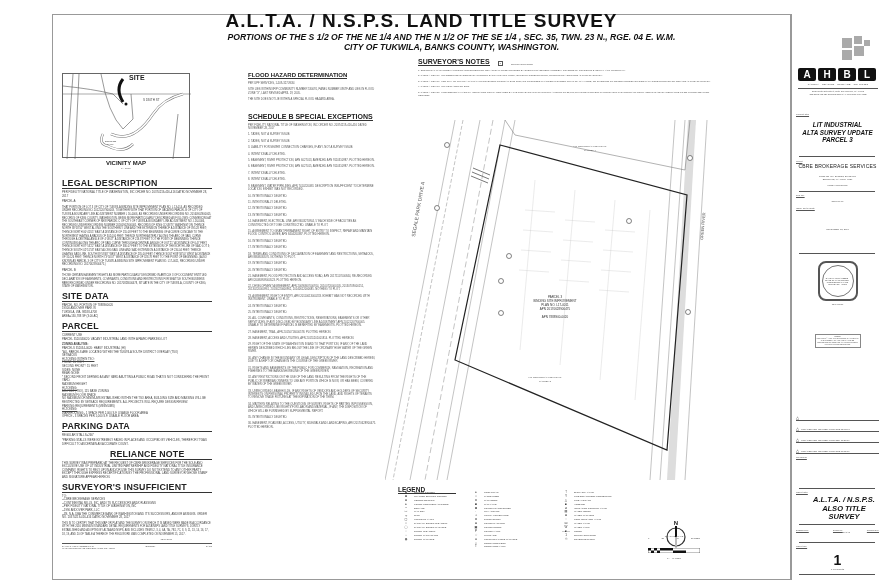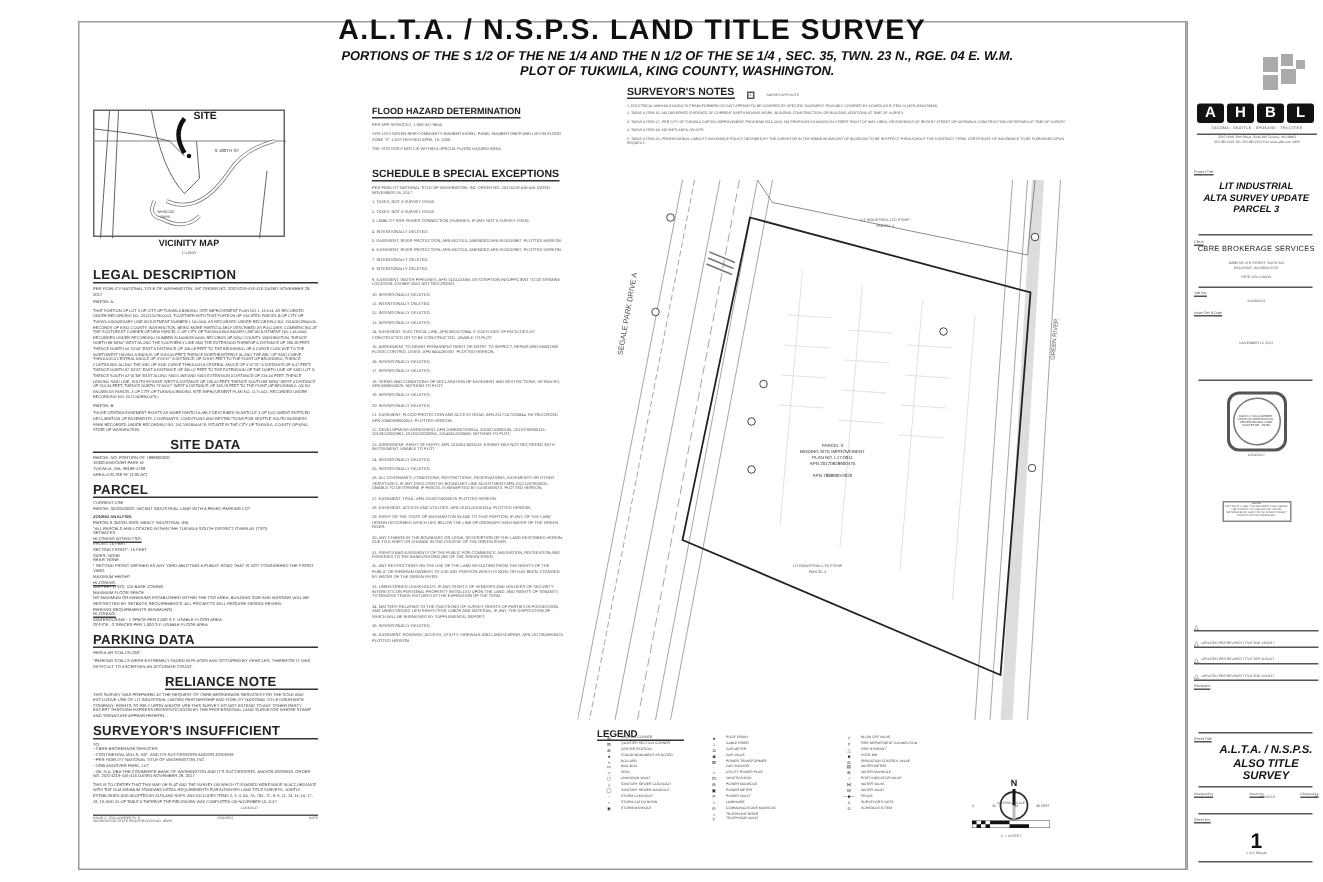--- a/index.html
+++ b/index.html
@@ -51,21 +51,21 @@
   .sig { font-size: 2.3px; color: #555; }
   .sn-row { display: flex; justify-content: space-between; font-size: 2.3px; color: #555; }
 </style>
 </head>
 <body>
 
 <div class="sheet"></div>
 
 <div class="hdr-title" style="left:52px;">A.L.T.A. / N.S.P.S. LAND TITLE SURVEY</div>
 <div class="hdr-sub l1" style="left:52px;">PORTIONS OF THE S 1/2 OF THE NE 1/4 AND THE N 1/2 OF THE SE 1/4 , SEC. 35, TWN. 23 N., RGE. 04 E. W.M.</div>
-<div class="hdr-sub l2" style="left:52px;">PLOT OF TUKWILA, KING COUNTY, WASHINGTON.</div>
+<div class="hdr-sub l2" style="left:52px;">CITY OF TUKWILA, BANKS COUNTY, WASHINGTON.</div>
 
 <div class="vmap">
   <svg width="128" height="85" viewBox="0 0 128 85">
     <path d="M10 0 L4 85" stroke="#555" fill="none" stroke-width=".6"></path>
     <path d="M16 0 L12 85" stroke="#555" fill="none" stroke-width=".6"></path>
     <path d="M0 12 Q30 15 50 20 L60 30" stroke="#555" fill="none" stroke-width=".6"></path>
     <path d="M0 20 L128 20" stroke="#555" fill="none" stroke-width=".5"></path>
     <path d="M38 0 Q45 40 60 55 L70 45 L68 20" stroke="#555" fill="none" stroke-width=".6"></path>
     <path d="M48 60 Q70 70 90 40 Q100 25 120 20" stroke="#777" fill="none" stroke-width="2.5"></path>
     <path d="M48 60 Q70 70 90 40 Q100 25 120 20" stroke="#fff" fill="none" stroke-width="1.5"></path>
@@ -84,21 +84,21 @@
 <div class="vmap-scale">1"=1500'</div>
 
 <div class="col" style="left:62px; top:178px; width:150px;">
   <div class="h1">LEGAL DESCRIPTION</div>
   <div class="txt">PER FIDELITY NATIONAL TITLE OF WASHINGTON, INC ORDER NO. 20374219-416-416 DATED NOVEMBER 28, 2017</div>
   <div class="txt">PARCEL A:</div>
   <div class="txt small">THAT PORTION OF LOT 3 OF CITY OF TUKWILA BINDING SITE IMPROVEMENT PLAN NO. L 13-014, AS RECORDED UNDER RECORDING NO. 20121207900003, TOGETHER WITH THAT PORTION OF VACATED PARCEL B OF CITY OF TUKWILA BOUNDARY LINE ADJUSTMENT NUMBER L 16-0006, AS RECORDED UNDER RECORDING NO. 20160902900005, RECORDS OF KING COUNTY, WASHINGTON, BEING MORE PARTICULARLY DESCRIBED AS FOLLOWS: COMMENCING AT THE SOUTHEAST CORNER OF NEW PARCEL C OF CITY OF TUKWILA BOUNDARY LINE ADJUSTMENT NO. L16-0006, RECORDED UNDER RECORDING NUMBER 20160902900005, RECORDS OF KING COUNTY, WASHINGTON; THENCE NORTH 88°58'50" WEST ALONG THE SOUTHERLY LINE AND THE EXTENSION THEREOF A DISTANCE OF 395.28 FEET; THENCE NORTH 00°41'05" EAST A DISTANCE OF 155.08 FEET TO THE BEGINNING OF A CURVE CONCAVE TO THE NORTHWEST HAVING A RADIUS OF 3024.00 FEET; THENCE NORTHEASTERLY ALONG THE ARC OF SAID CURVE THROUGH A CENTRAL ANGLE OF 4°09'47" A DISTANCE OF 219.87 FEET TO THE POINT OF BEGINNING; THENCE CONTINUING ALONG THE ARC OF SAID CURVE THROUGH A CENTRAL ANGLE OF 0°07'21" A DISTANCE OF 6.47 FEET; THENCE NORTH 87°53'22" EAST A DISTANCE OF 380.07 FEET TO THE EXTENSION OF THE NORTH LINE OF SAID LOT 3; THENCE SOUTH 02°51'58" EAST ALONG SAID LINE AND SAID EXTENSION A DISTANCE OF 234.04 FEET; THENCE LEAVING SAID LINE, SOUTH 89°59'48" WEST A DISTANCE OF 235.00 FEET; THENCE SOUTH 88°58'50" WEST A DISTANCE OF 314.26 FEET; THENCE NORTH 73°50'07" WEST A DISTANCE OF 328.78 FEET TO THE POINT OF BEGINNING. (ALSO KNOWN AS PARCEL 3 OF CITY OF TUKWILA BINDING SITE IMPROVEMENT PLAN NO. L17-0011, RECORDED UNDER RECORDING NO. 20170628900475.)</div>
   <div class="txt">PARCEL B:</div>
   <div class="txt small">THOSE CERTAIN EASEMENT RIGHTS AS MORE PARTICULARLY DESCRIBED IN ARTICLE 3 OF DOCUMENT ENTITLED DECLARATION OF EASEMENTS, COVENANTS, CONDITIONS AND RESTRICTIONS FOR SEATTLE SOUTH BUSINESS PARK RECORDED UNDER RECORDING NO. 20170828000478, SITUATE IN THE CITY OF TUKWILA, COUNTY OF KING, STATE OF WASHINGTON.</div>
 
-  <div class="h1" style="margin-top:0;text-align:center;">SITE DATA</div>
+  <div class="h1" style="margin-top:0;">SITE DATA</div>
   <div class="txt" style="margin-bottom:0">PARCEL NO. PORTION OF 7888900020</div>
   <div class="txt" style="margin-bottom:0">19300 ANDOVER PARK W</div>
   <div class="txt" style="margin-bottom:0">TUKWILA, WA. 98188-4708</div>
   <div class="txt">AREA=130,788 SF (3.00 AC)</div>
 
   <div class="h1" style="margin-top:3px;">PARCEL</div>
   <div class="txt" style="margin-bottom:0">CURRENT USE</div>
   <div class="txt">PARCEL 3520340020: VACANT INDUSTRIAL LAND WITH A PAVED PARKING LOT</div>
   <div class="txt" style="font-weight:bold;margin-bottom:0">ZONING ANALYSIS:</div>
   <div class="txt" style="margin-bottom:0">PARCELS 352034-0020: HEAVY INDUSTRIAL (HI)</div>

